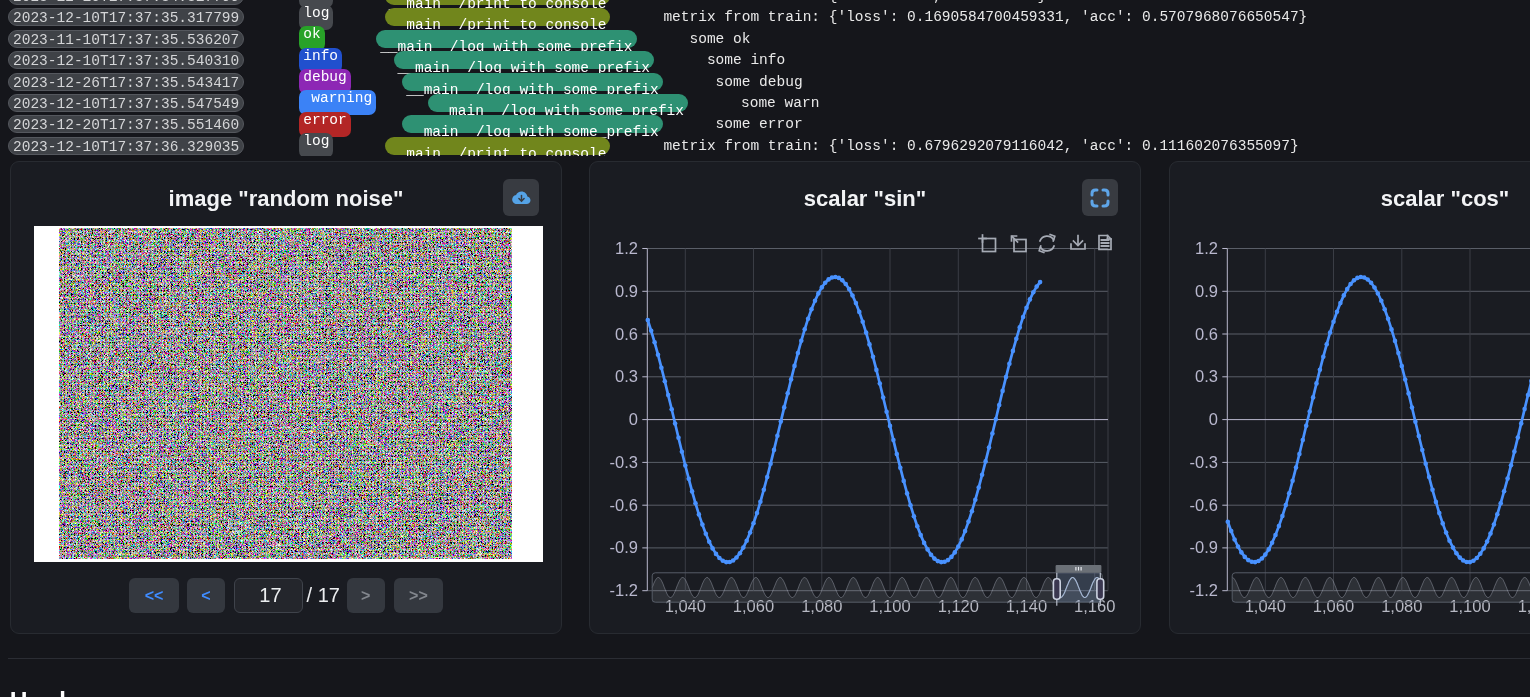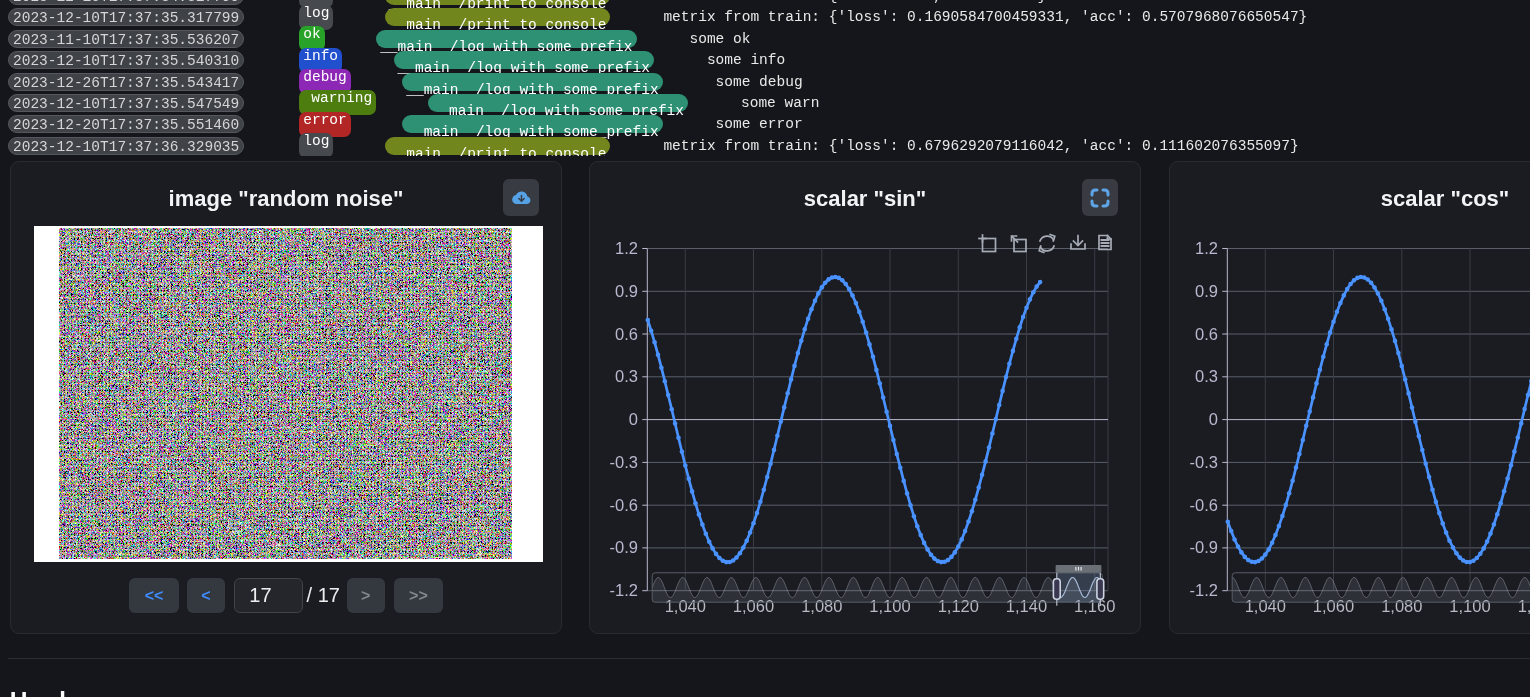--- a/index.html
+++ b/index.html
@@ -9,40 +9,40 @@
 .ts { background:#3f4247; color:#d4d5d7; height:18px; line-height:18px;
   padding:0 4px; border-radius:9px; border:1px solid #55585e; }
 .bdg { height:25px; line-height:17px; padding:0 4px; border-radius:7px;
   margin-left:13px; color:#fff; }
 .bdg2 { height:18px; line-height:18px; padding:8px 4px; border-radius:9px;
   margin-left:9.5px; color:#fff; }
 .log { background:#46494e; }
 .ok { background:#28a228; }
 .info { background:#2150ce; }
 .debug { background:#8d27b5; }
-.warn { background:#4d7c0f;padding-left:12px; }
+.warn { background:#3b82f6;padding-left:12px; }
 .err { background:#b32626; }
 .olv { background:#71861c; }
 .teal { background:#2e9173; }
 .msg { color:#e9e9e9; margin-left:11px;text-align:right; }
 .card { position:absolute; top:161px; width:552px; height:473px; background:#1a1c22;
   border:1px solid #282b31; border-radius:9px; }
 .ctitle { position:absolute; top:24px; left:0; width:100%; text-align:center;
   color:#f2f3f5; font-size:22px; font-weight:bold; }
 .cbtn { position:absolute; left:492px; top:17px; width:36px; height:37px;
   background:#383b41; border-radius:6px; display:flex; align-items:center;
   justify-content:center; }
 .pbtn { position:absolute; top:416px; height:35px; background:#34383f;
   border-radius:6px; display:flex; align-items:center; justify-content:center;
   font-weight:bold; font-size:16px; }
 .pbtn.en { color:#3f8cff; }
 .pbtn.dis { color:#82868d; }
 .pinput { position:absolute; top:416px; left:223.3px; width:68.5px; height:35px;
   background:#24262c; border:1px solid #3f434b; border-radius:6px; color:#eceef0;
-  font-size:20px; line-height:33px; padding-left:14px; }
+  font-size:20px; line-height:33px; padding-left:24px; }
 .ptext { position:absolute; top:416px; left:295.6px; height:35px; line-height:35px;
   color:#eceef0; font-size:20px; }
 .hr { position:absolute; top:658px; left:8px; right:0; height:1px; background:#2b2d34; }
 .hlo { position:relative; top:3.5px; }
 .heading { position:absolute; top:688px; left:10px; color:#fff; font-size:24px;
   font-weight:bold; line-height:1.1; letter-spacing:1.3px; }
 </style></head>
 <body>
 <div style="position:absolute;left:0;top:0;width:1530px;height:156px;overflow:hidden">
 <div class="lrow" style="top:-13.1px"><span class="ts">2023-12-10T17:37:34.317799</span><span class="bdg log">log</span><span class="bdg2 olv">__main__/print_to_console</span><span class="msg">metrix from train: {'loss': 0.3, 'acc': 0.5}</span></div>

